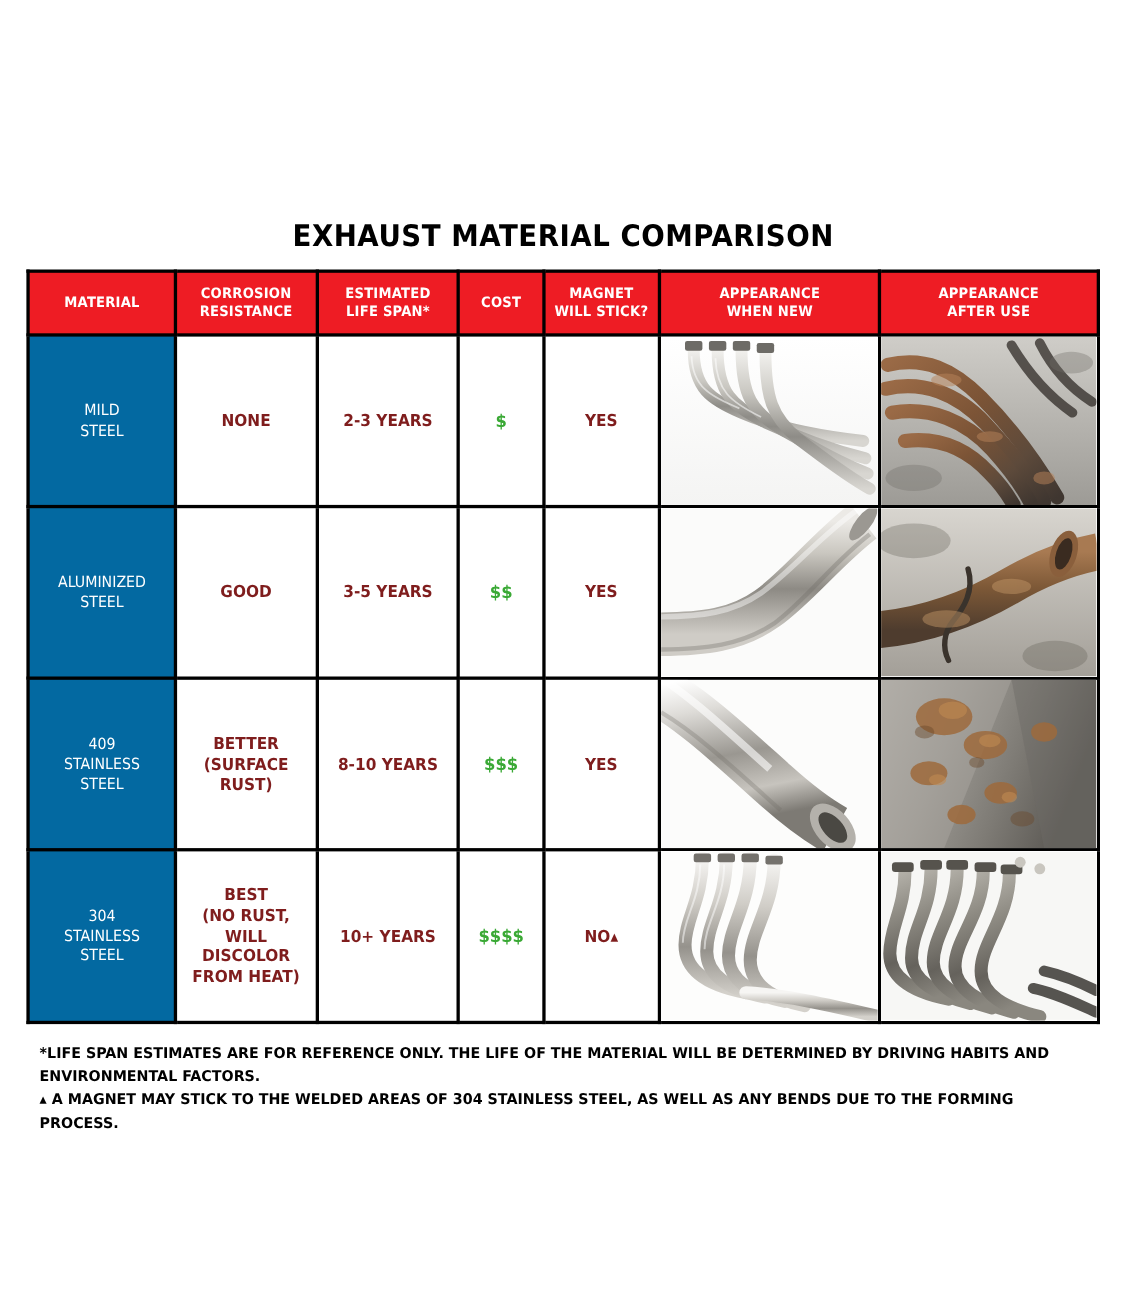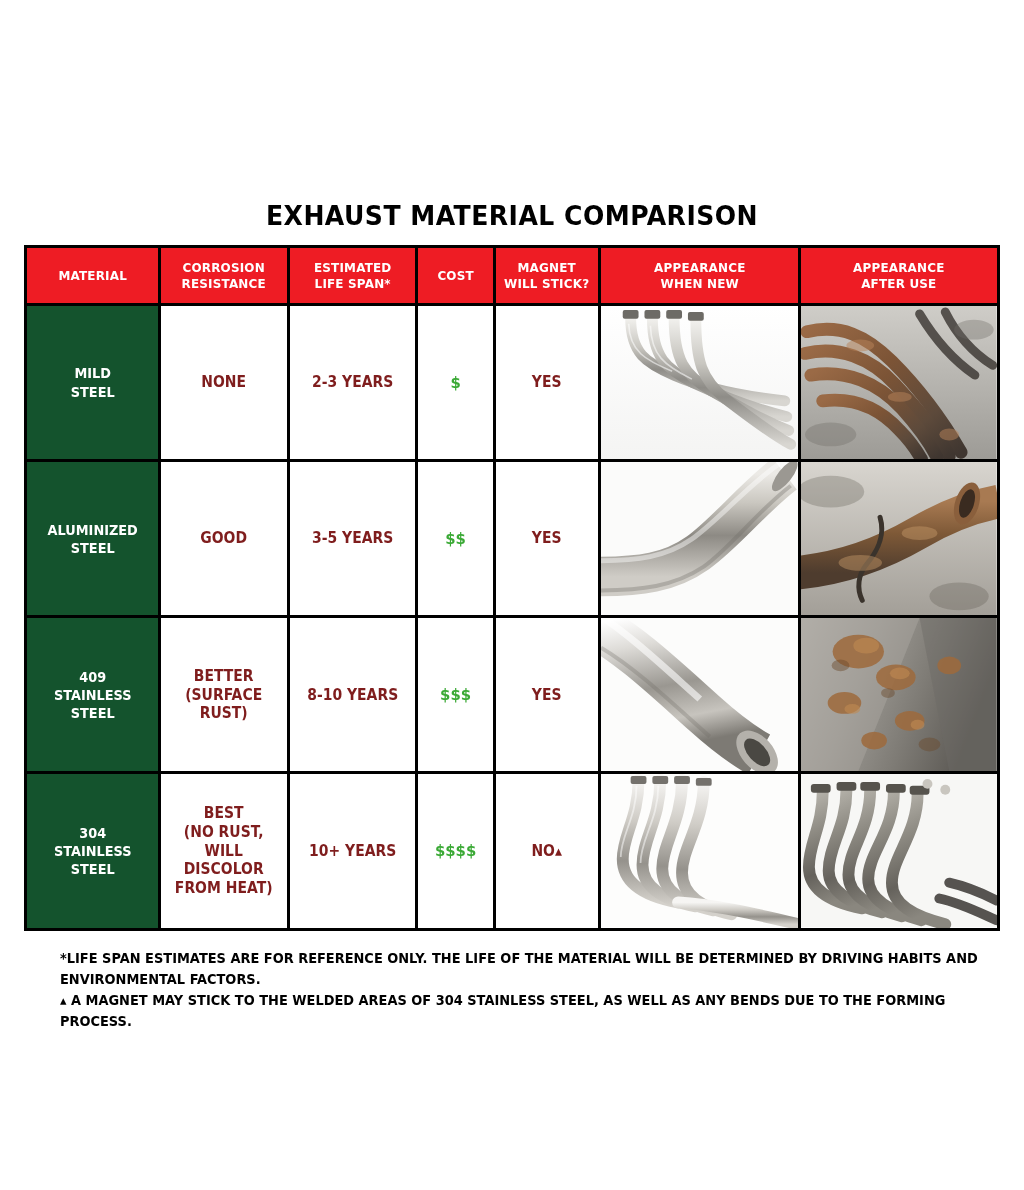--- a/index.html
+++ b/index.html
@@ -51,24 +51,24 @@
     font-weight: bold;
     font-size: 13px;
     line-height: 1.18;
     letter-spacing: 0.2px;
     height: 58px;
     padding: 4px 2px;
     transform: none;
   }
   thead th span { display: block; transform: scaleX(0.92); }
   td.mat {
-    background: #14532d;
+    background: #0369a1;
     color: #ffffff;
     font-family: "DejaVu Sans", sans-serif;
-    font-weight: bold;
+    font-weight: normal;
     font-size: 14px;
     line-height: 1.3;
     padding: 6px 4px;
   }
   td.mat span { display: block; transform: scaleX(0.92); }
   td.txt {
     background: #ffffff;
     color: #7f1d1d;
     font-family: "DejaVu Sans", sans-serif;
     font-weight: bold;
@@ -95,21 +95,20 @@
   .notes {
     position: absolute;
     left: 36px;
     top: 948px;
     width: 960px;
     font-family: "DejaVu Sans", sans-serif;
     font-weight: bold;
     font-size: 13.5px;
     color: #000;
     line-height: 1.55;
-    margin-left: 24px;
   }
   .notes div { transform: scaleX(0.96); transform-origin: left center; }
 </style>
 </head>
 <body>
 
 <div class="page">
 
   <div class="chart-wrap">
 

